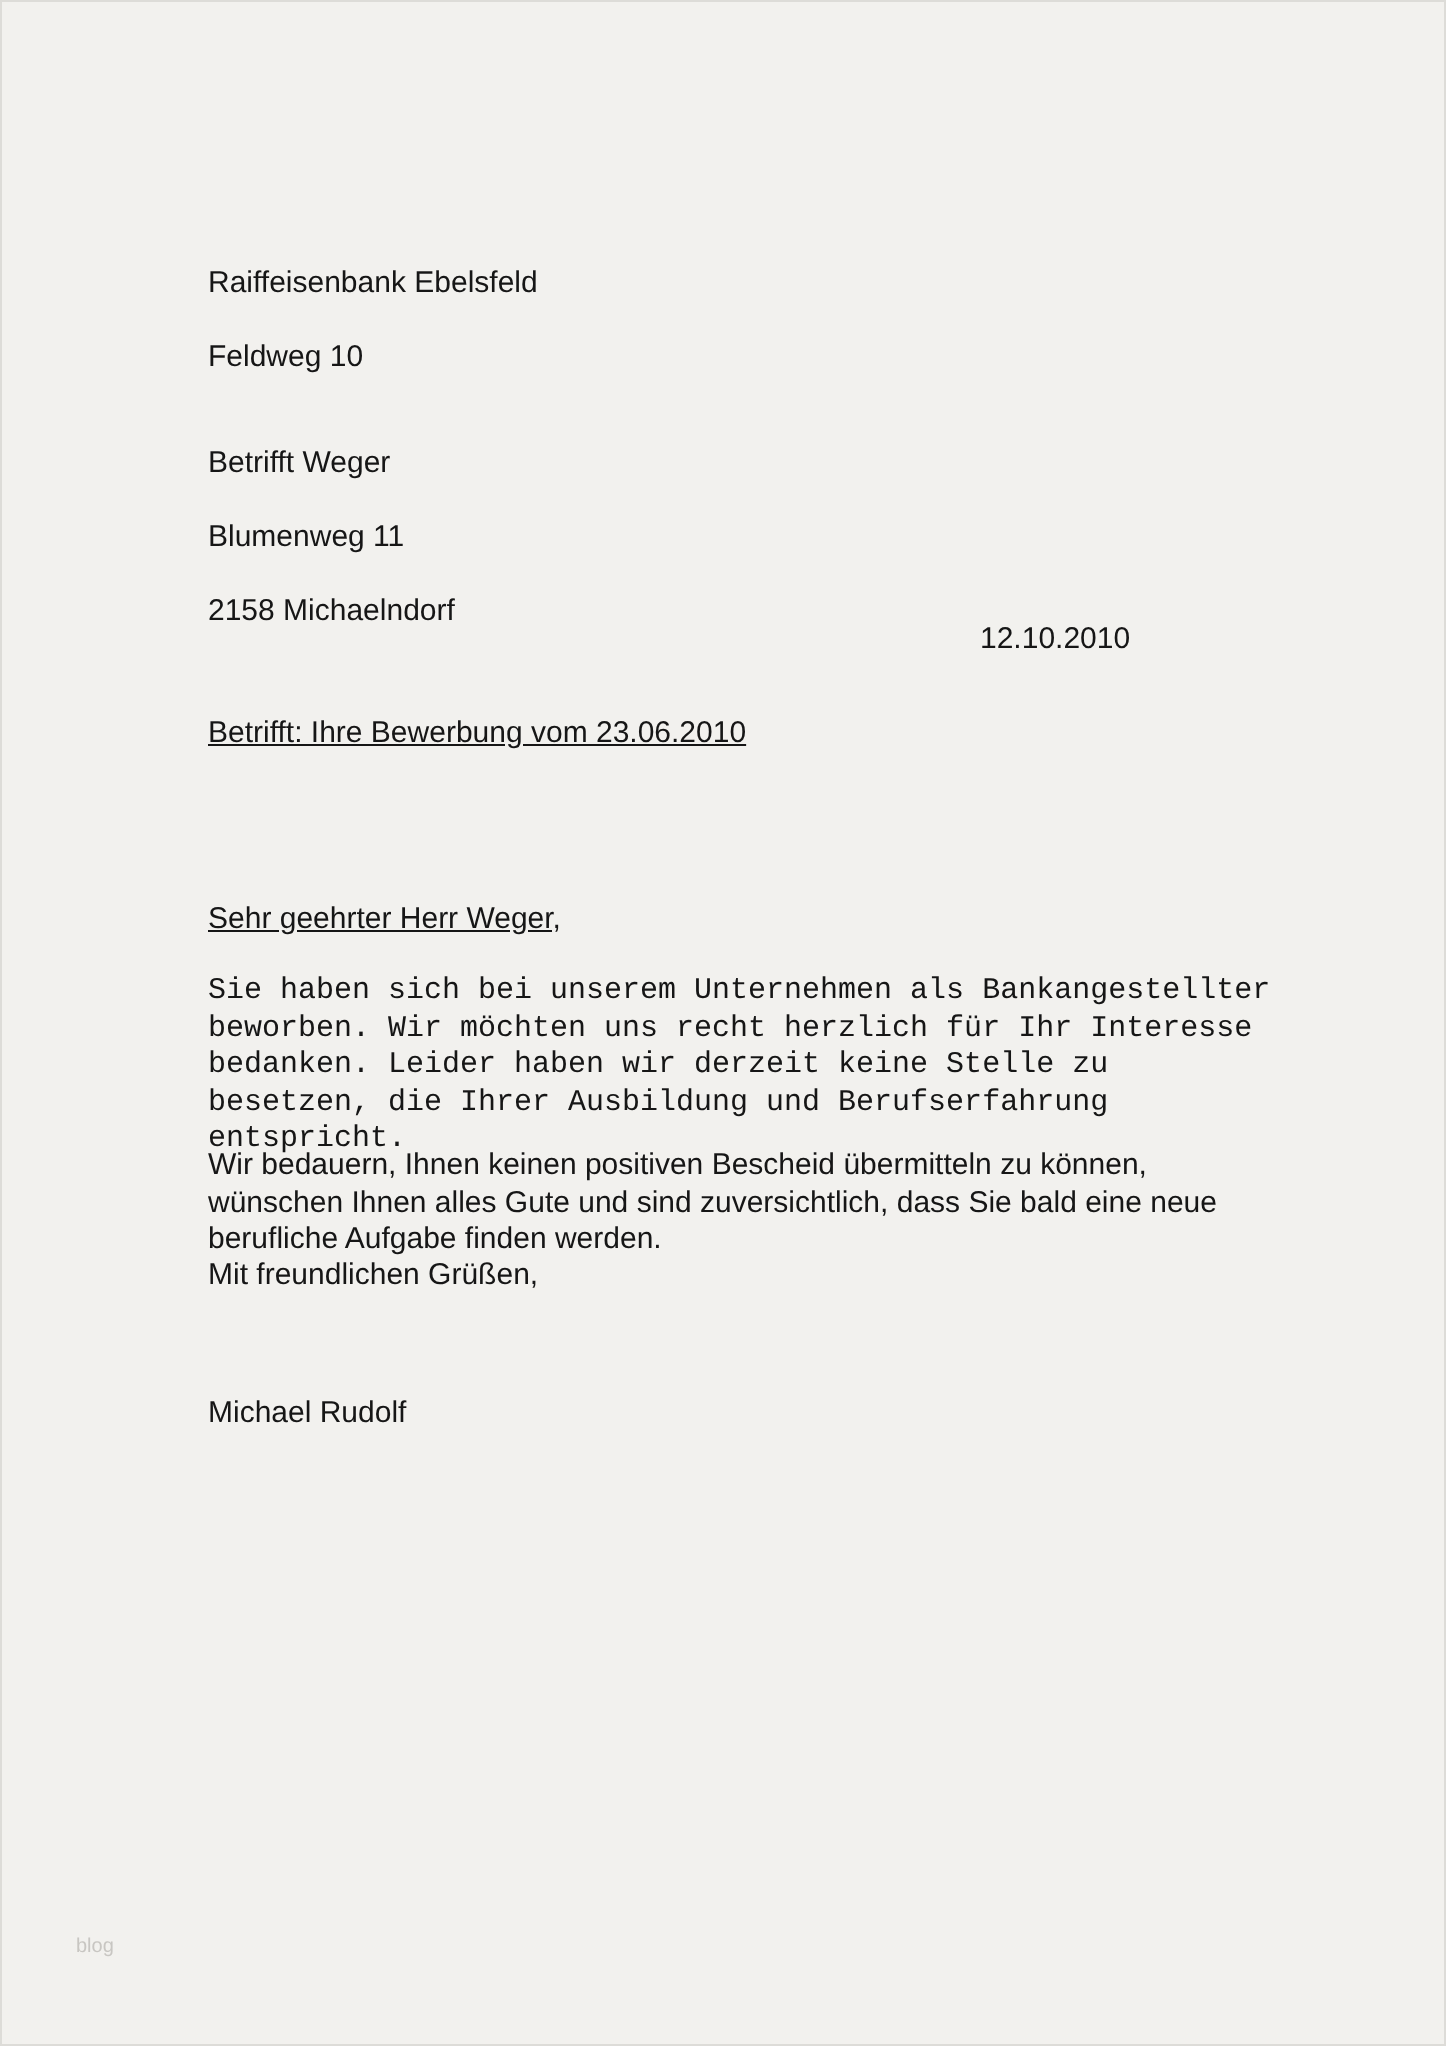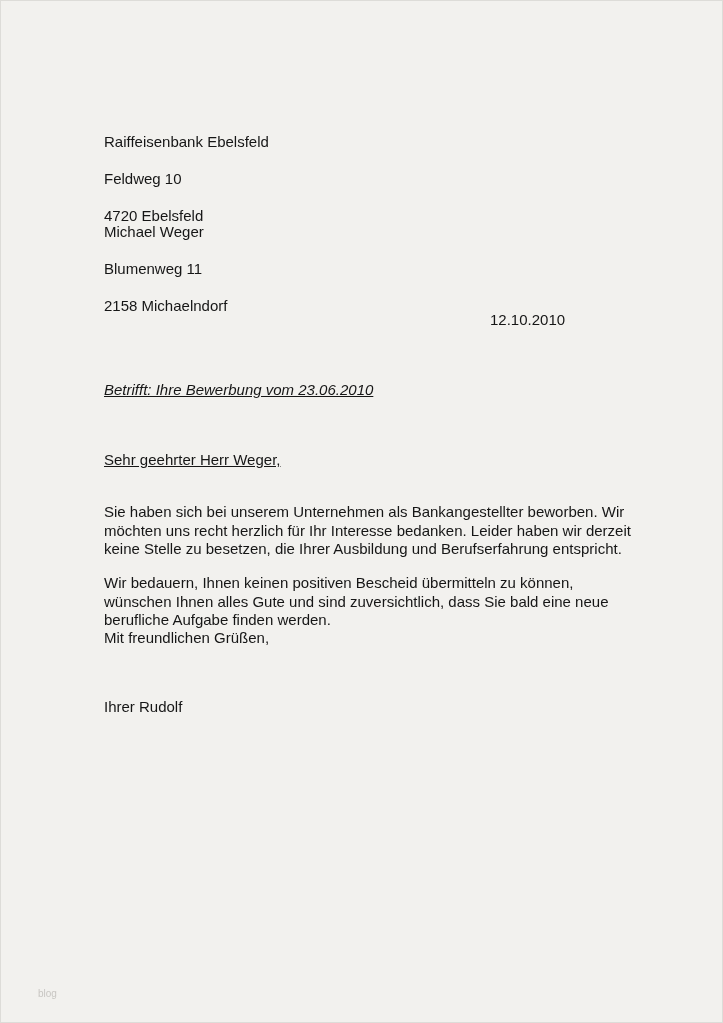--- a/index.html
+++ b/index.html
@@ -22,62 +22,60 @@
   .block {
     position: absolute;
     white-space: pre-line;
   }
   .addr-line {
     display: block;
   }
   .sender-block    { top: 114px; left: 104px; }
   .recipient-block { top: 204px; left: 104px; }
   .date-block      { top: 311px; left: 490px; }
-  .subject-block   { top: 381px; left: 104px; text-decoration: underline; font-style: italic; }
+  .subject-block   { top: 358px; left: 104px; text-decoration: underline; }
   .salutation-block{ top: 451px; left: 104px; text-decoration: underline; }
-  .paragraph-1     { top: 503px; left: 104px; width: 540px; }
+  .paragraph-1     { top: 487px; left: 104px; width: 540px; font-family: Liberation Mono, monospace; }
   .paragraph-2     { top: 574px; left: 104px; width: 540px; }
   .closing-block   { top: 629px; left: 104px; }
   .signature-block { top: 698px; left: 104px; }
   .watermark {
     position: absolute;
     top: 968px;
     left: 38px;
     font-size: 10px;
     line-height: 12px;
     color: #c8c6c2;
-    margin-top: 20px;
   }
 </style>
 </head>
 <body>
 
 <div class="page">
 
   <div class="block sender-block">
     <span class="addr-line">Raiffeisenbank Ebelsfeld</span>
     <span class="addr-line">Feldweg 10</span>
-    <span class="addr-line">4720 Ebelsfeld</span>
   </div>
 
   <div class="block recipient-block">
-    <span class="addr-line">Michael Weger</span>
+    <span class="addr-line">Betrifft Weger</span>
     <span class="addr-line">Blumenweg 11</span>
     <span class="addr-line">2158 Michaelndorf</span>
   </div>
 
   <div class="block date-block">12.10.2010</div>
 
   <div class="block subject-block">Betrifft: Ihre Bewerbung vom 23.06.2010</div>
 
   <div class="block salutation-block">Sehr geehrter Herr Weger,</div>
 
   <div class="block paragraph-1">Sie haben sich bei unserem Unternehmen als Bankangestellter beworben. Wir möchten uns recht herzlich für Ihr Interesse bedanken. Leider haben wir derzeit keine Stelle zu besetzen, die Ihrer Ausbildung und Berufserfahrung entspricht.</div>
 
   <div class="block paragraph-2">Wir bedauern, Ihnen keinen positiven Bescheid übermitteln zu können, wünschen Ihnen alles Gute und sind zuversichtlich, dass Sie bald eine neue berufliche Aufgabe finden werden.</div>
 
   <div class="block closing-block">Mit freundlichen Grüßen,</div>
 
-  <div class="block signature-block">Ihrer Rudolf</div>
+  <div class="block signature-block">Michael Rudolf</div>
 
   <div class="watermark">blog</div>
 
 </div>
 
 </body></html>

